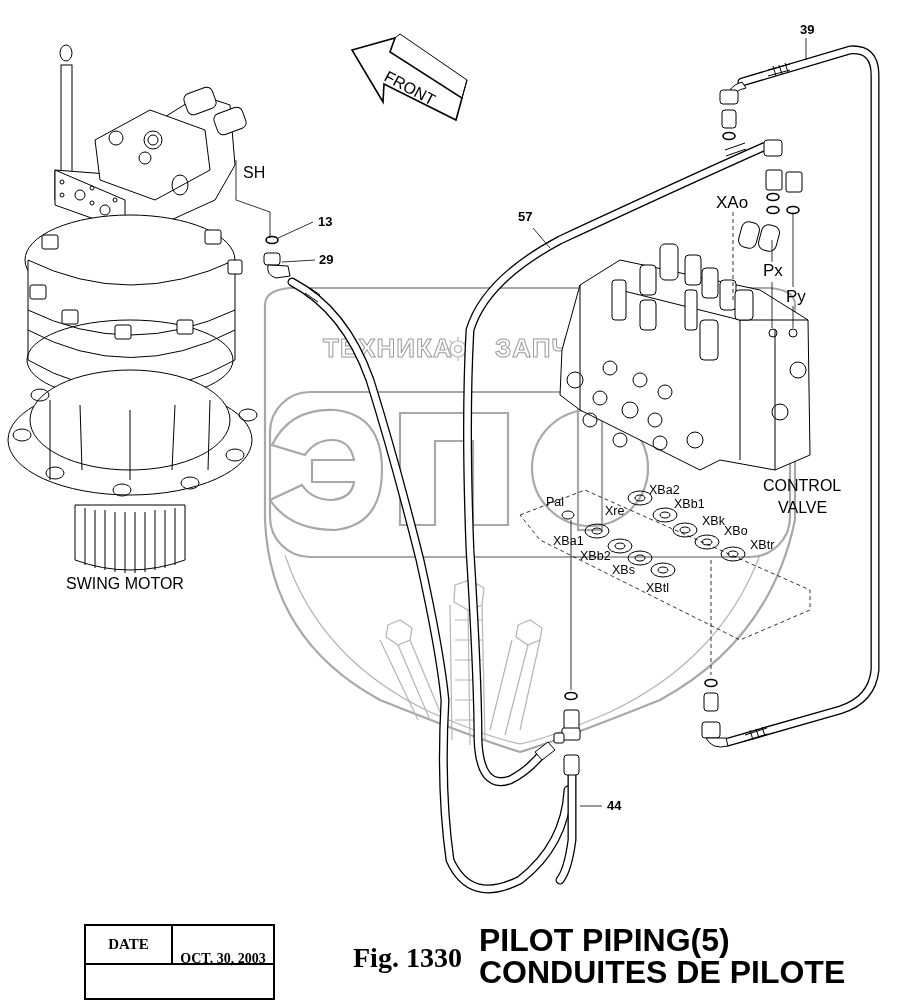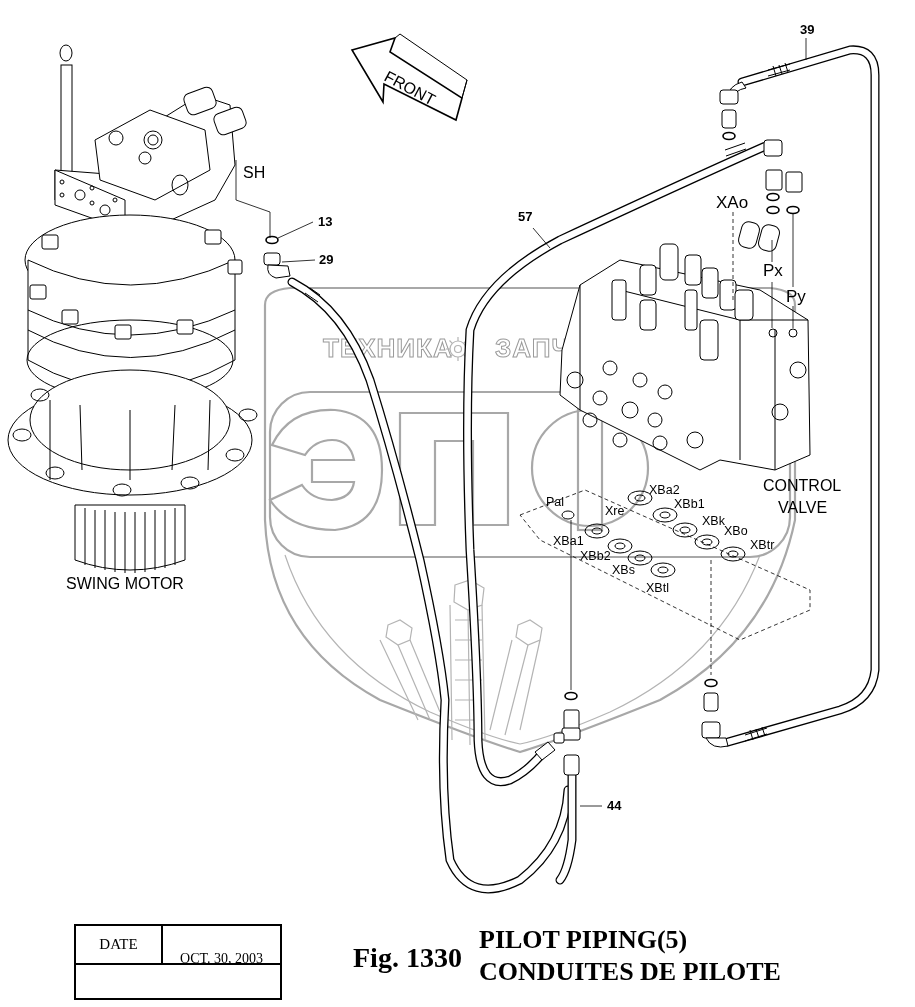--- a/index.html
+++ b/index.html
@@ -15,27 +15,27 @@
   .wm-thin { fill: none; stroke: #b4b4b4; stroke-width: 1.2; }
   .ln { fill: none; stroke: #000; stroke-width: 1; }
   .ln2 { fill: none; stroke: #000; stroke-width: 1.6; }
   .hose { fill: none; stroke: #000; stroke-width: 9; stroke-linecap: round; stroke-linejoin: round; }
   .hose-in { fill: none; stroke: #fff; stroke-width: 6.4; stroke-linecap: round; stroke-linejoin: round; }
   .leader { fill: none; stroke: #000; stroke-width: 0.8; }
   .dash { fill: none; stroke: #000; stroke-width: 0.8; stroke-dasharray: 4 3; }
   .part { fill: #fff; stroke: #000; stroke-width: 1; }
   .ring { fill: none; stroke: #000; stroke-width: 1.6; }
 
-  #title-block { position: absolute; left: 74px; top: 924px; width: 208px; height: 76px; border: 2px solid #000; box-sizing: border-box; font-family: "Liberation Serif", serif; font-weight: normal; }
+  #title-block { position: absolute; left: 84px; top: 924px; width: 191px; height: 76px; border: 2px solid #000; box-sizing: border-box; font-family: "Liberation Serif", serif; font-weight: bold; }
   #title-block .row1 { display: flex; height: 37px; border-bottom: 2px solid #000; }
   #title-block .cell-date { width: 85px; border-right: 2px solid #000; display: flex; align-items: center; justify-content: center; font-size: 15px; }
   #title-block .cell-val { flex: 1; display: flex; align-items: center; justify-content: center; font-size: 14px; margin-top: 28px; }
   #title-block .row2 { height: 35px; display: flex; align-items: center; justify-content: center; font-size: 15px; }
   #fig-no { position: absolute; left: 353px; top: 942px; font-family: Liberation Serif, serif; font-weight: bold; font-size: 28px; }
-  #fig-title { position: absolute; left: 479px; top: 924px; font-family: Liberation Serif, serif; font-weight: bold; font-size: 26px; line-height: 32px; }
+  #fig-title { position: absolute; left: 479px; top: 924px; font-family: Liberation Sans, sans-serif; font-weight: bold; font-size: 32px; line-height: 32px; }
 </style>
 </head>
 <body>
 
 <svg id="stage" viewBox="0 0 915 1007" xmlns="http://www.w3.org/2000/svg">
 
   <g>
     <path class="wm" d="M265,305 Q265,290 290,288 L770,288 Q795,290 795,305 L795,520 Q770,640 660,700 Q560,740 520,752 Q480,740 380,700 Q270,640 265,520 Z"></path>
     <path class="wm-thin" d="M285,555 Q320,660 430,712 Q490,738 520,744 Q550,738 610,712 Q720,660 760,555"></path>
     <rect class="wm" x="270" y="392" width="520" height="165" rx="40"></rect>

